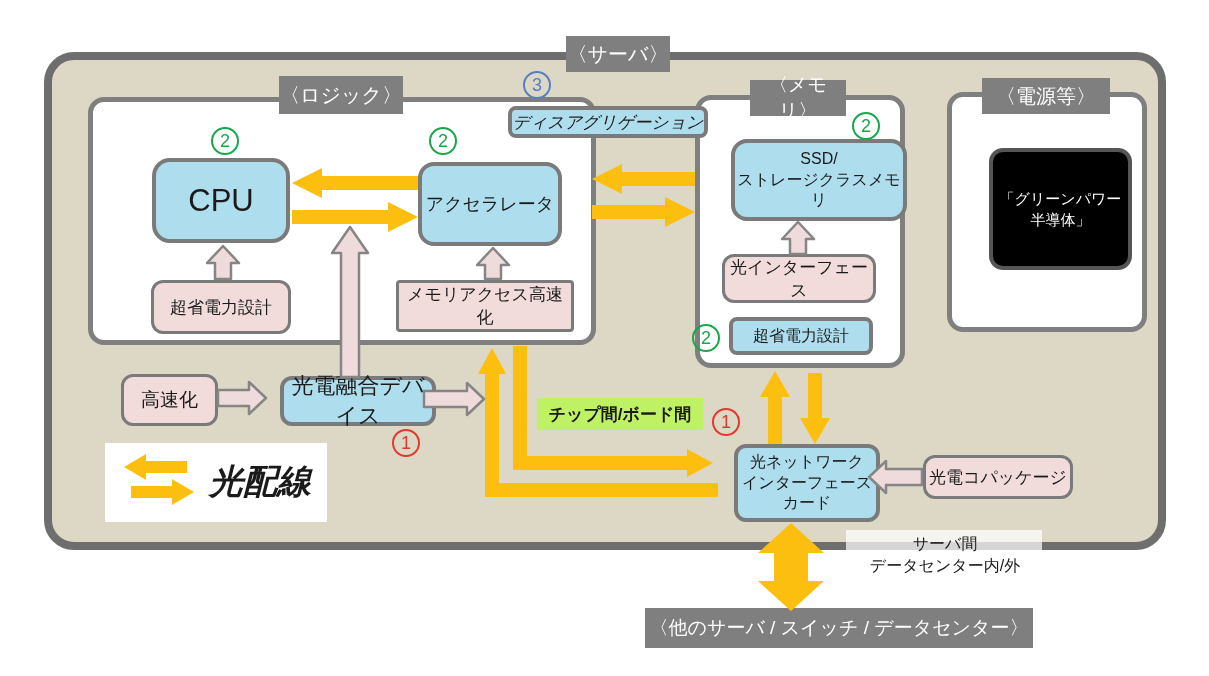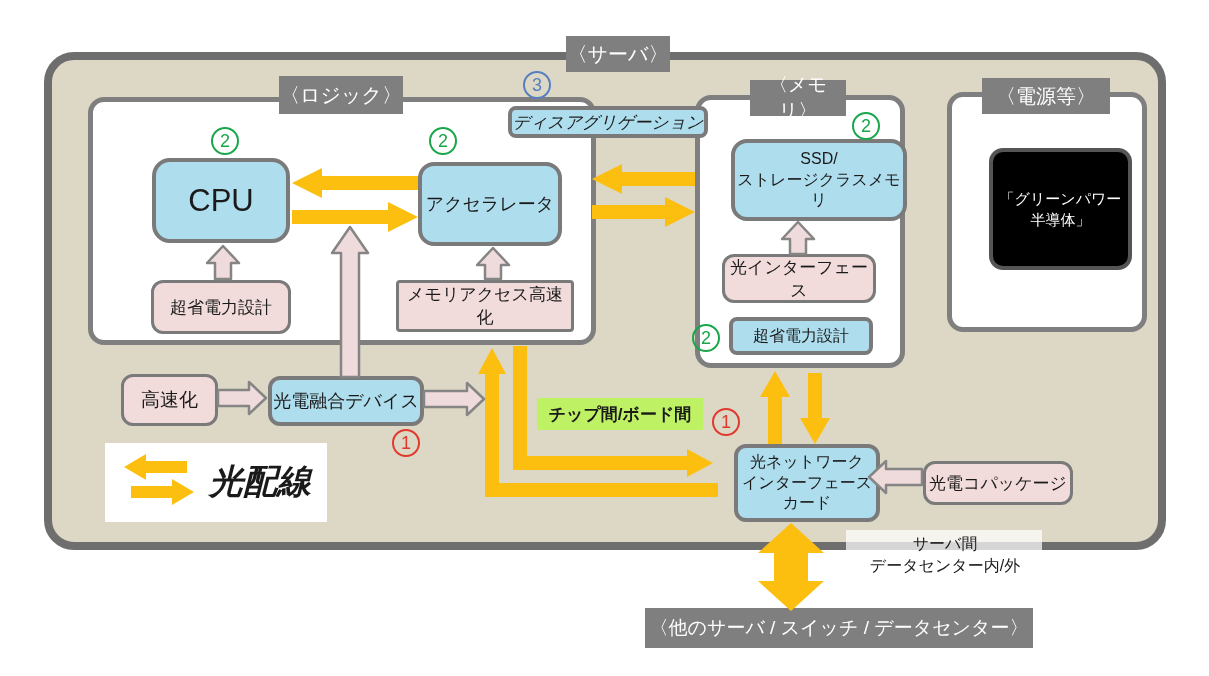--- a/index.html
+++ b/index.html
@@ -39,23 +39,23 @@
   .accel-box{left:418px;top:162px;width:144px;height:84px;border-radius:16px;font-size:18px;}
   .powerdesign-box{left:151px;top:280px;width:140px;height:54px;border-radius:12px;font-size:17px;}
   .memaccess-box{left:396px;top:280px;width:178px;height:52px;border-radius:4px;font-size:17px;}
   .disagg-box{left:508px;top:106px;width:200px;height:32px;border-radius:8px;font-size:17px;z-index:6;font-style:italic;}
   .ssd-box{left:715px;top:139px;width:176px;height:82px;border-radius:16px;font-size:16px;line-height:1.3;}
   .optif-box{left:722px;top:254px;width:154px;height:49px;border-radius:12px;font-size:17px;}
   .nvm-box{left:729px;top:317px;width:144px;height:38px;border-radius:8px;font-size:16px;}
   .black-box{left:973px;top:148px;width:143px;height:122px;background:#000000;
     border:4px solid #555555;border-radius:14px;color:#ffffff;font-size:15px;line-height:1.4;z-index:4;text-align:center;}
   .speedup-box{left:121px;top:374px;width:97px;height:52px;border-radius:12px;font-size:19px;}
-  .oe-box{left:268px;top:376px;width:156px;height:50px;border-radius:12px;font-size:18px;}
+  .oe-box{left:280px;top:376px;width:156px;height:50px;border-radius:12px;font-size:22px;}
   .nic-box{left:718px;top:444px;width:146px;height:78px;border-radius:12px;font-size:16px;line-height:1.3;}
-  .copkg-box{left:923px;top:455px;width:150px;height:44px;border-radius:12px;font-size:17px;margin-top:6px;}
+  .copkg-box{left:923px;top:455px;width:150px;height:44px;border-radius:12px;font-size:17px;}
 
   
   .legend-box{left:105px;top:443px;width:222px;height:79px;background:#ffffff;z-index:3;}
   .legend-text{left:196px;top:452px;width:128px;height:60px;font-size:34px;font-weight:bold;z-index:4;font-style:italic;}
   .chipboard-label{left:537px;top:398px;width:166px;height:32px;background:#bef264;
     font-size:17px;font-weight:600;z-index:5;}
   .anno-band{left:846px;top:530px;width:196px;height:28px;background:rgba(255,255,255,0.72);z-index:5;}
   .anno-text{left:815px;top:533px;width:260px;font-size:16px;line-height:22px;
     font-weight:500;text-align:center;z-index:6;}
 

